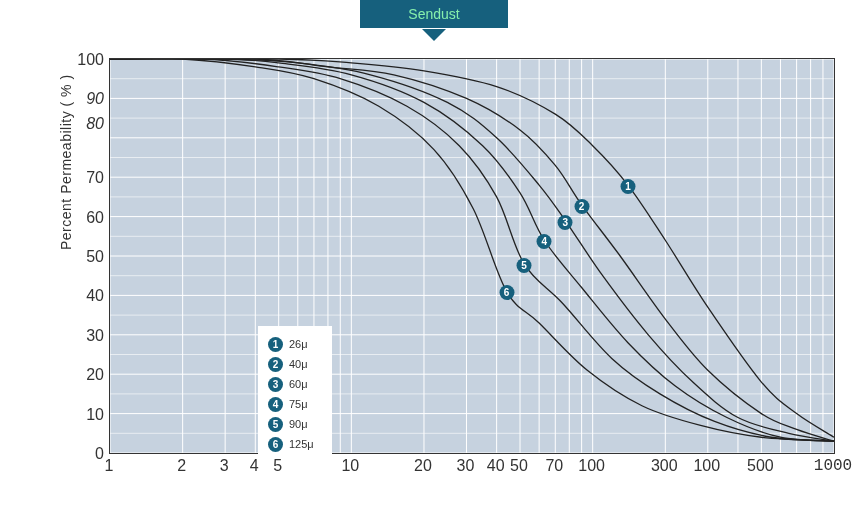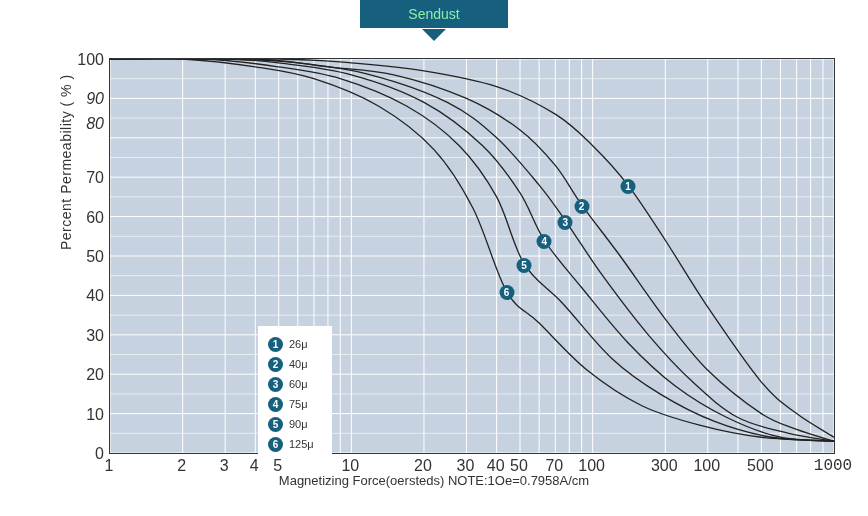--- a/index.html
+++ b/index.html
@@ -153,14 +153,13 @@
       <div class="tick xtick" style="left: 495.63px;">40</div>
       <div class="tick xtick" style="left: 519.018px;">50</div>
       <div class="tick xtick" style="left: 554.284px;">70</div>
       <div class="tick xtick" style="left: 591.667px;">100</div>
       <div class="tick xtick" style="left: 664.315px;">300</div>
       <div class="tick xtick" style="left: 706.812px;">100</div>
       <div class="tick xtick" style="left: 760.351px;">500</div>
       <div class="tick xtick" style="left: 833px; font-family: Liberation Mono, monospace;">1000</div>
     </div>
 
-  <div class="xlab">Magnetizing Force(oersteds)  NOTE:1Oe=0.7958A/cm</div>
 </div>
 
 </body></html>

